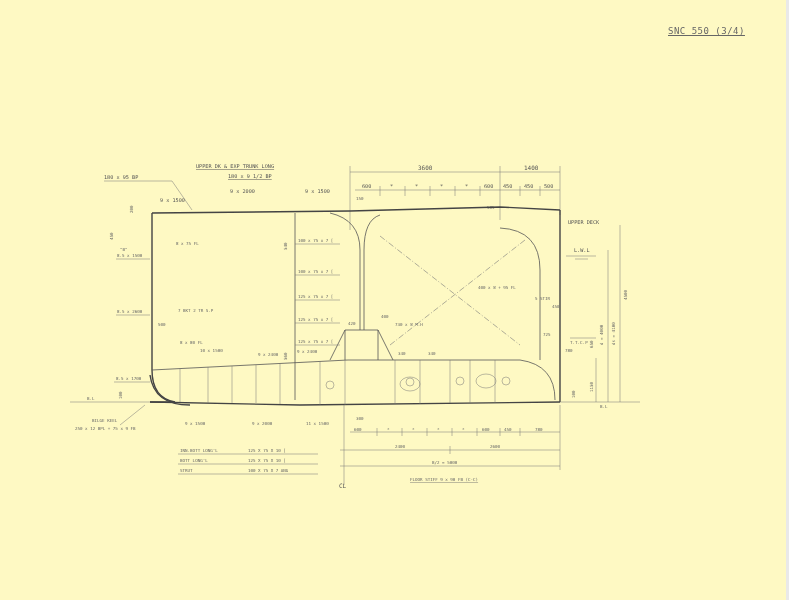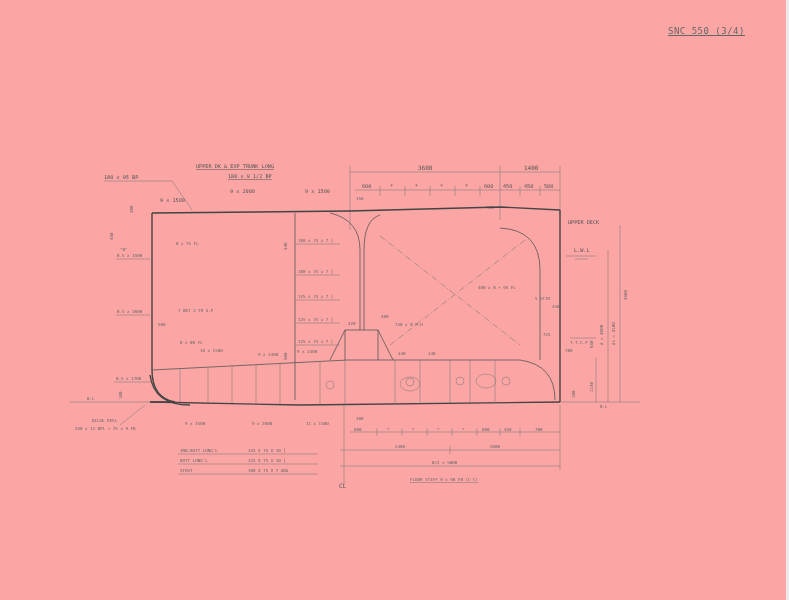--- a/index.html
+++ b/index.html
@@ -1,17 +1,17 @@
 <!DOCTYPE html>
 <html><head>
 <meta charset="utf-8">
 <style>
   html, body { margin:0; padding:0; background:#ffffff; }
   body { width:789px; height:600px; position:relative; overflow:hidden; font-family:"DejaVu Sans Mono", monospace; color:#444; }
-  .sheet { position:absolute; left:0; top:0; width:789px; height:600px; background:#fca5a5;text-decoration:underline; }
+  .sheet { position:absolute; left:0; top:0; width:789px; height:600px; background:#fef9c3;text-decoration:underline; }
   .page-edge { position:absolute; right:0; top:0; width:3px; height:600px; background:#e9e9e9; }
   .title { position:absolute; left:668px; top:26px; font-size:9px; color:#666; letter-spacing:0.5px; text-decoration:underline; }
   svg { position:absolute; left:0; top:0; }
   .lbl { font-family:"DejaVu Sans Mono", monospace; font-size:5.2px; fill:#555; }
   .lbl-m { font-family:"DejaVu Sans Mono", monospace; font-size:6px; fill:#555; }
   .lbl-s { font-family:"DejaVu Sans Mono", monospace; font-size:4.2px; fill:#666; }
   .ln { stroke:#555; stroke-width:0.8; fill:none; }
   .ln2 { stroke:#444; stroke-width:1.4; fill:none; }
   .thin { stroke:#777; stroke-width:0.5; fill:none; }
   .dash { stroke:#777; stroke-width:0.6; fill:none; stroke-dasharray:6 2 1 2; }

